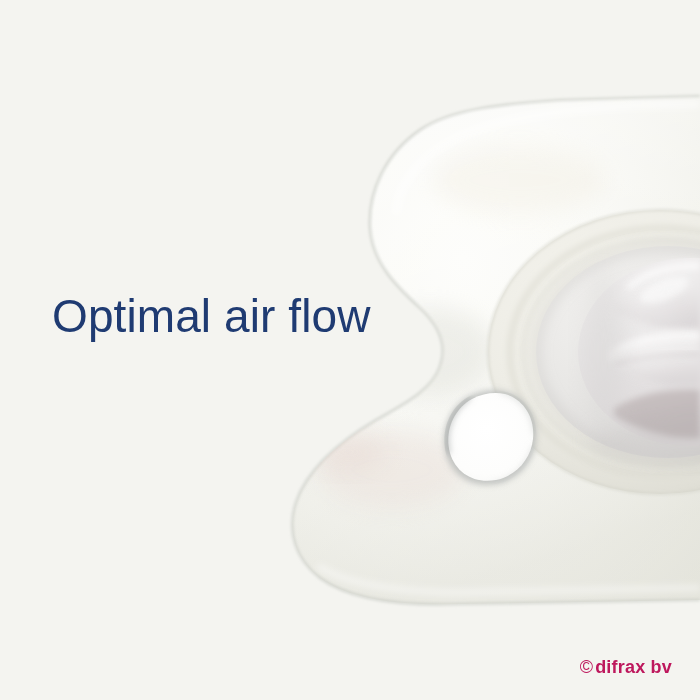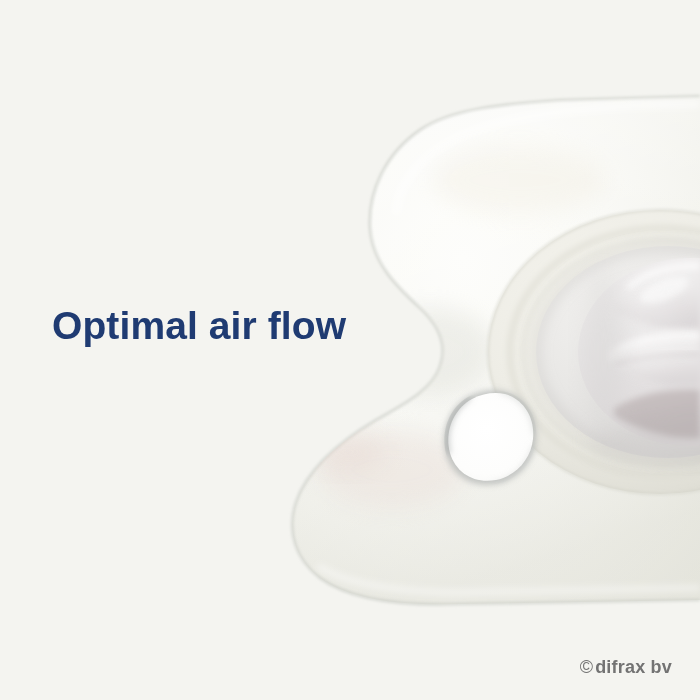--- a/index.html
+++ b/index.html
@@ -30,23 +30,23 @@
   #product-photo svg {
     display: block;
     width: 700px;
     height: 700px;
   }
 
   
   #caption-text {
     position: absolute;
     left: 52px;
-    top: 304px;
-    font-size: 39px;
-    font-weight: 700;
+    top: 294px;
+    font-size: 46px;
+    font-weight: 400;
     letter-spacing: 0.1px;
     line-height: 44px;
     color: #1f3b72;
     white-space: nowrap;
     user-select: none;
   }
 
   
   #copyright-notice {
     position: absolute;
@@ -299,17 +299,17 @@
           <path d="M 534,446 C 528,468 512,482 492,485" fill="none" stroke="#c9ccca" stroke-width="5" stroke-opacity="0.35" filter="url(#softBlur3)"></path>
         </g>
       </g>
 
       <rect x="0" y="0" width="700" height="700" fill="none"></rect>
     </svg>
   </div>
 
   <div id="caption-text" style="color: rgb(31, 59, 114);">Optimal air flow</div>
 
-  <div id="copyright-notice" style="color: #737373; text-align: right;">
+  <div id="copyright-notice" style="color: #be185d; text-align: right;">
     <span class="sym">©</span><span>difrax bv</span>
   </div>
 
 </div>
 
 </body></html>

